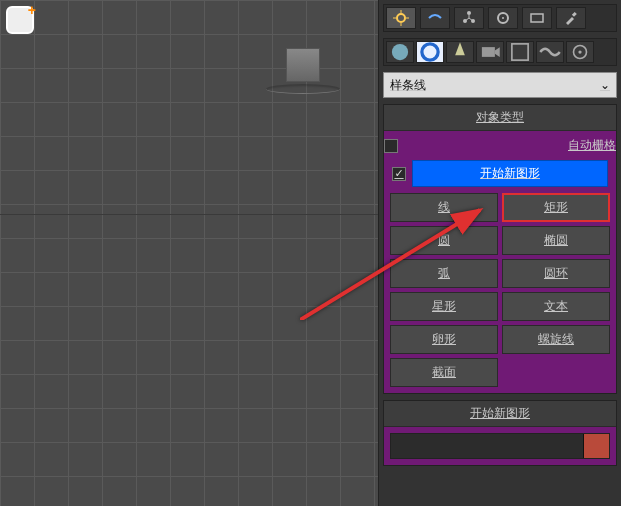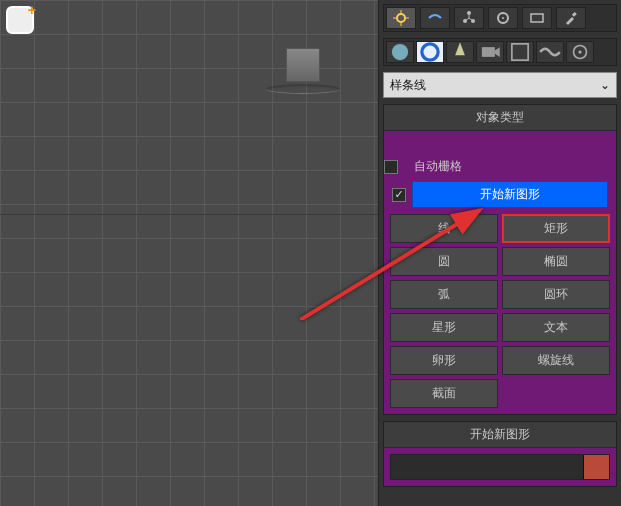--- a/index.html
+++ b/index.html
@@ -4,32 +4,32 @@
 <style>
 * { margin: 0; padding: 0; box-sizing: border-box; }
 body { font-family: "Microsoft YaHei", sans-serif; font-size: 12px; background: #3a3a3a; color: #c8c8c8; width: 621px; height: 506px; overflow: hidden; display: flex; }
 .viewport { flex: 1; position: relative; background: #4a4a4a; }
 .grid { position: absolute; inset: 0; background-image: repeating-linear-gradient(to right, #5a5a5a 0 1px, transparent 1px 34px), repeating-linear-gradient(to bottom, #5a5a5a 0 1px, transparent 1px 34px); }
 .grid::after { content: ""; position: absolute; left: 0; right: 0; top: 214px; height: 1px; background: #3a3a3a; }
 .corner-icon { position: absolute; top: 6px; left: 6px; width: 28px; height: 28px; border: 2px solid #fff; border-radius: 6px; background: #eee; }
 .corner-icon::after { content: "+"; position: absolute; top: -6px; right: -4px; color: #ff8800; font-weight: bold; font-size: 14px; }
 .obj { position: absolute; top: 48px; left: 286px; width: 34px; height: 34px; background: linear-gradient(#888,#666); border: 1px solid #555; display: flex; align-items: center; justify-content: center; color: #eee; font-size: 9px; }
 .obj-shadow { position: absolute; top: 84px; left: 266px; width: 74px; height: 10px; border-radius: 50%; border-bottom: 1px solid #777; box-shadow: 0 2px 2px rgba(0,0,0,0.2) inset; }
-.panel { width: 243px; background: #333; border-left: 1px solid #222; padding: 4px; display: flex; flex-direction: column; gap: 6px; }
+.panel { width: 243px; background: #333; border-left: 1px solid #222; padding: 4px; display: flex; flex-direction: column; gap: 6px; text-decoration: underline; }
 .tab-row { display: flex; gap: 4px; height: 28px; padding: 2px; background: #2f2f2f; border: 1px solid #222; }
 .tab-icon { width: 30px; display: flex; align-items: center; justify-content: center; background: #3a3a3a; border: 1px solid #222; cursor: pointer; }
 .tab-icon.active { background: #555; }
 .tab-row svg { width: 16px; height: 16px; }
 .subtab-row { display: flex; gap: 2px; height: 28px; padding: 2px; background: #2f2f2f; border: 1px solid #222; }
 .sub-icon { width: 28px; display: flex; align-items: center; justify-content: center; background: #3a3a3a; border: 1px solid #222; cursor: pointer; }
 .sub-icon.active { background: #e8f0ff; }
 .dropdown { height: 26px; background: #ddd; color: #111; display: flex; align-items: center; justify-content: space-between; padding: 0 6px; border: 1px solid #888; cursor: pointer; }
 .rollout { border: 1px solid #222; background: #701a75; padding-bottom: 6px; }
 .rollout-head { text-align: center; padding: 4px 0; background: #3d3d3d; border-bottom: 1px solid #2a2a2a; }
-.row-check { display: flex; align-items: center; gap: 16px; justify-content: flex-start; padding: 6px 0; margin-top: 21px; }
+.row-check { display: flex; align-items: center; gap: 16px; justify-content: space-between; padding: 6px 0; }
 .check { width: 14px; height: 14px; border: 1px solid #777; background: #2a2a2a; display: inline-flex; align-items: center; justify-content: center; font-size: 11px; color: #ddd; cursor: pointer; }
 .startnew { margin: 2px 8px 6px; background: #0066ff; color: #fff; text-align: center; padding: 4px 6px; border: 1px solid #004bb5; cursor: pointer; }
 .btn-grid { display: grid; grid-template-columns: 1fr 1fr; gap: 4px; padding: 0 6px; }
 .btn { background: #4a4a4a; border: 1px solid #2a2a2a; text-align: center; padding: 5px 0; cursor: pointer; }
 .btn.highlight { outline: 2px solid #e03030; outline-offset: -2px; }
 .color-row { height: 26px; margin: 6px 6px 0; background: #2c2c2c; border: 1px solid #222; position: relative; }
 .swatch { position: absolute; right: 0; top: 0; bottom: 0; width: 26px; background: #b94a3a; border-left: 1px solid #111; cursor: pointer; }
 .arrow { position: absolute; pointer-events: none; }
 .arrow svg { filter: drop-shadow(0 0 2px rgba(0,0,0,.6)); }
 </style>

